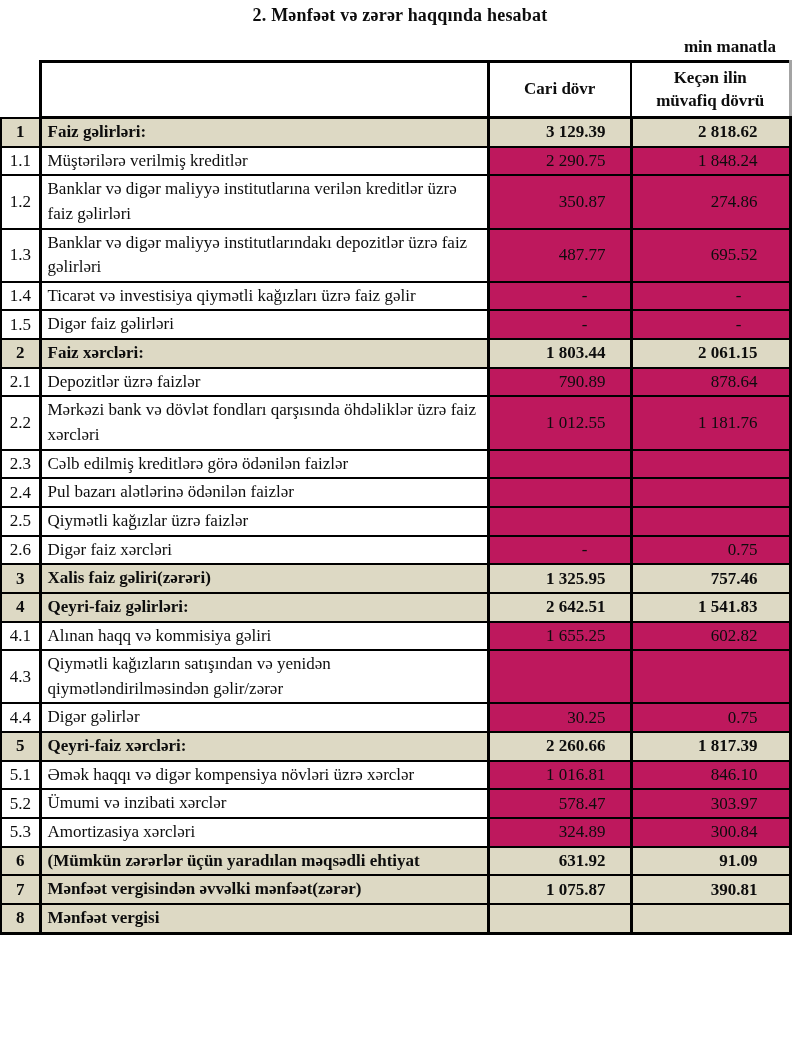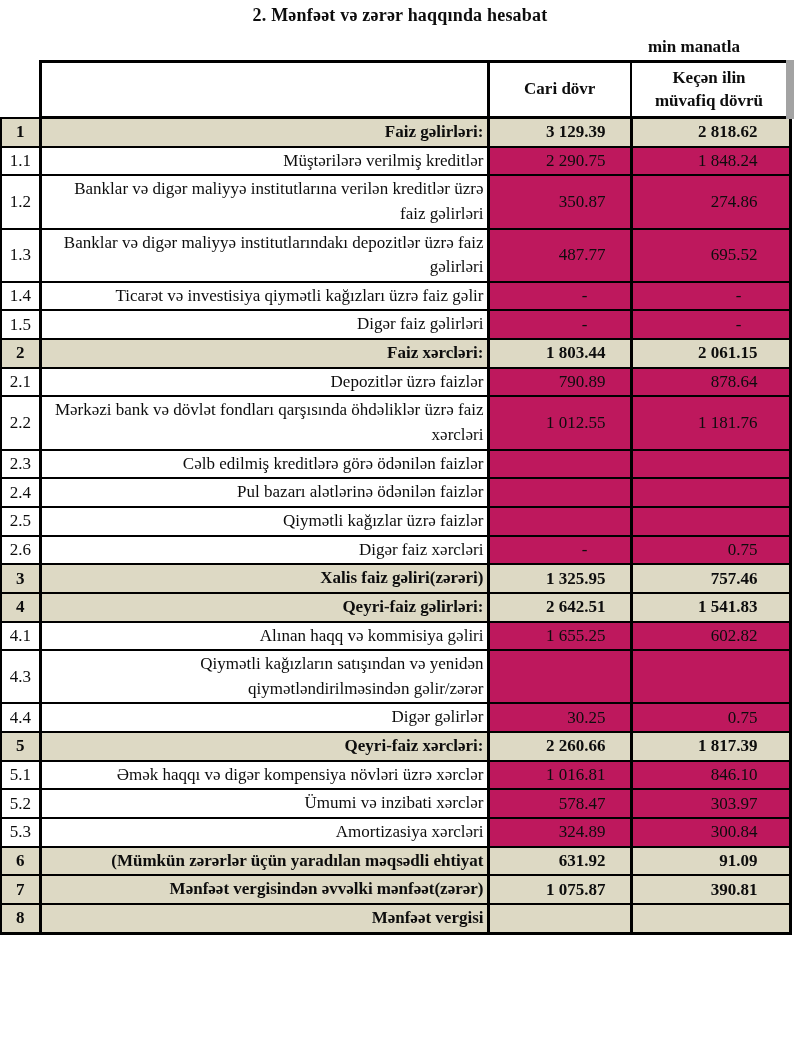--- a/index.html
+++ b/index.html
@@ -16,21 +16,21 @@
     margin-top: 5px;
     text-align: center;
     font-size: 18px;
     font-weight: bold;
     letter-spacing: .2px;
   }
   .unit-note {
     margin-top: 11px;
     margin-bottom: 3px;
     text-align: right;
-    padding-right: 60px;
+    padding-right: 24px;
     font-size: 17px;
     font-weight: bold;
   }
 
   table.pl {
     border-collapse: collapse;
     table-layout: fixed;
     width: 789px;
   }
   col.c-num   { width: 39px; }
@@ -52,39 +52,38 @@
     border-top: 3px solid #000;
     border-bottom: 3px solid #000;
     font-weight: bold;
     text-align: center;
     white-space: pre-line;
     line-height: 1.35;
     background: #fff;
   }
   th.head-label { border-left: 3px solid #000; }
   th.head-cur, td.val { border-left: 3px solid #000; }
-  th.head-prev { border-right: 8px solid #a3a3a3; }
+  th.head-prev { border-right: 3px solid #a3a3a3; }
 
   
   tbody tr { height: 26px; }
   tbody tr.tall { height: 48px; }
   tbody tr:last-child td { border-bottom: 3px solid #000; }
 
   td.num {
     text-align: center;
     background: #fff;
     border-left: 2px solid #000;
   }
   td.label {
     border-left: 3px solid #000;
     padding: 1px 3px 1px 6px;
     white-space: nowrap;
     line-height: 1.45;
     background: #fff;
-    text-align: right;
   }
   tr.tall td.label { white-space: normal; margin-top: 15px; }
   td.val {
     text-align: right;
     padding-right: 24px;
     white-space: nowrap;
     background: #be185d;
   }
   td.val:last-child { border-right: 3px solid #000; padding-right: 31px; }
   td.val.dash { padding-right: 42px; }

